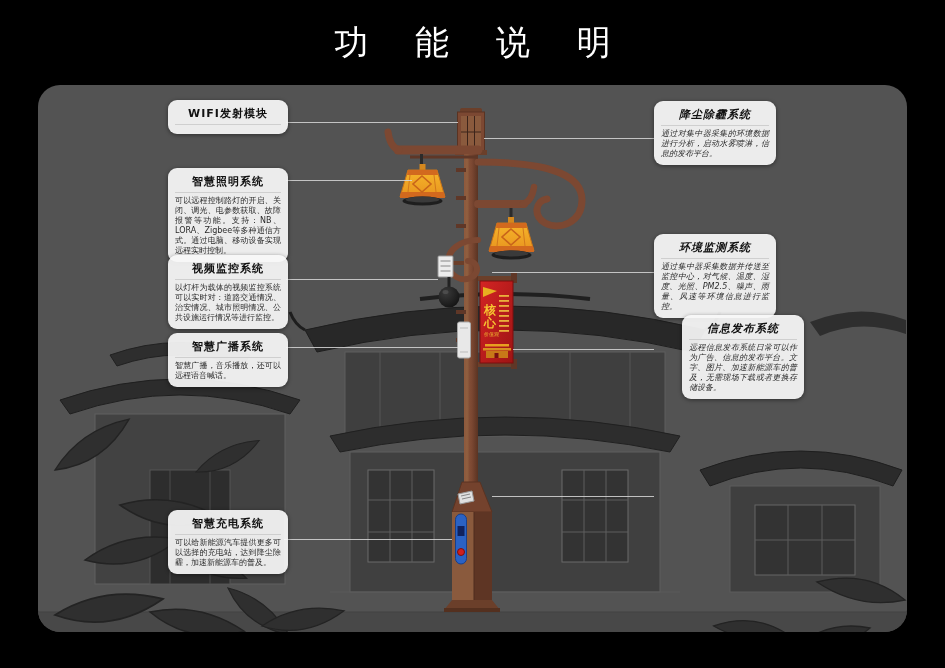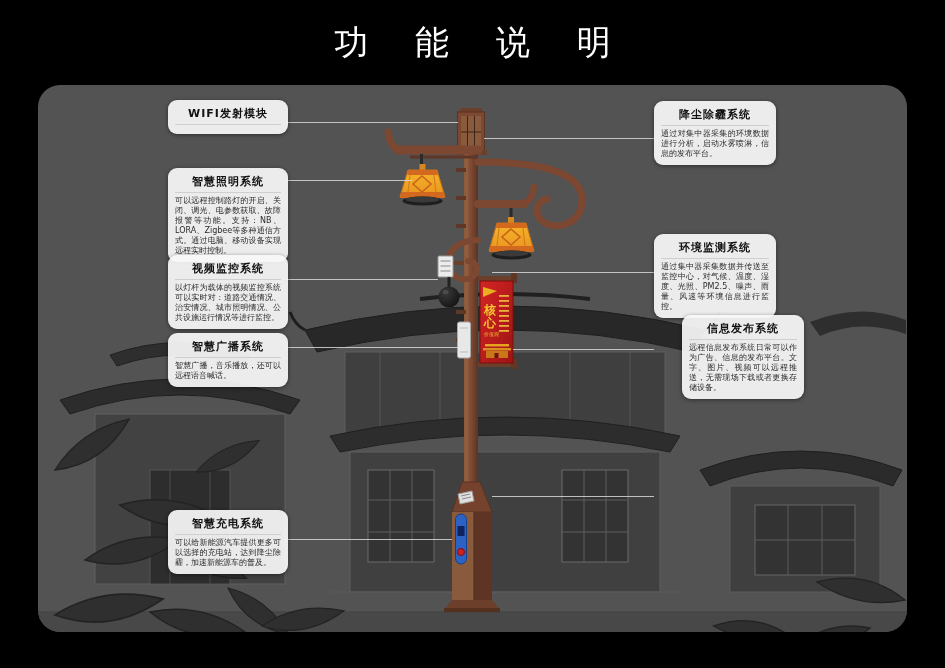--- a/index.html
+++ b/index.html
@@ -12,21 +12,21 @@
   .panel svg{position:absolute;left:0;top:0;}
   .stage{position:absolute;left:0;top:0;width:945px;height:668px;}
   .connector{position:absolute;height:1px;background:#d8d8d8;opacity:.85;}
   .callout{position:absolute;background:rgba(247,247,247,.93);border-radius:9px;
        box-shadow:0 1px 4px rgba(0,0,0,.45);padding:4px 7px 6px;box-sizing:border-box;}
   .callout h3{margin:0 0 3px 0;font-size:11px;font-weight:bold;text-align:center;
        color:#111;padding:2px 0 3px;border-bottom:1px solid #cfcfcf;letter-spacing:1px;}
   .callout p{margin:0;font-size:8px;line-height:10px;color:#2a2a2a;
        white-space:pre-line;text-align:justify;}
   .cl{left:168px;width:120px;}
-  .cr{left:654px;width:122px;}
+  .cr{left:654px;width:122px;font-style:italic;}
 </style>
 </head>
 <body>
 
 <div class="page-title">功 能 说 明</div>
 
 <div class="panel">
 <svg width="869" height="547" viewBox="38 85 869 547">
   <defs>
     <linearGradient id="poleGrad" x1="0" y1="0" x2="1" y2="0">
@@ -276,15 +276,15 @@
   <div class="callout cr" style="top:101px;">
     <h3>降尘除霾系统</h3>
     <p>通过对集中器采集的环境数据进行分析，启动水雾喷淋，信息的发布平台。</p>
   </div>
   <div class="callout cr" style="top:234px;">
     <h3>环境监测系统</h3>
     <p>通过集中器采集数据并传送至监控中心，对气候、温度、湿度、光照、PM2.5、噪声、雨量、风速等环境信息进行监控。</p>
   </div>
   <div class="callout cr" style="top:315px;margin-left:28px;">
     <h3>信息发布系统</h3>
-    <p>远程信息发布系统日常可以作为广告、信息的发布平台。文字、图片、视频可以远程推送，无需现场下载或者更换存储设备。</p>
+    <p>远程信息发布系统日常可以作为广告、信息的发布平台。文字、图片、加速新能源车的普及，无需现场下载或者更换存储设备。</p>
   </div>
 </div>
 
 </body></html>

